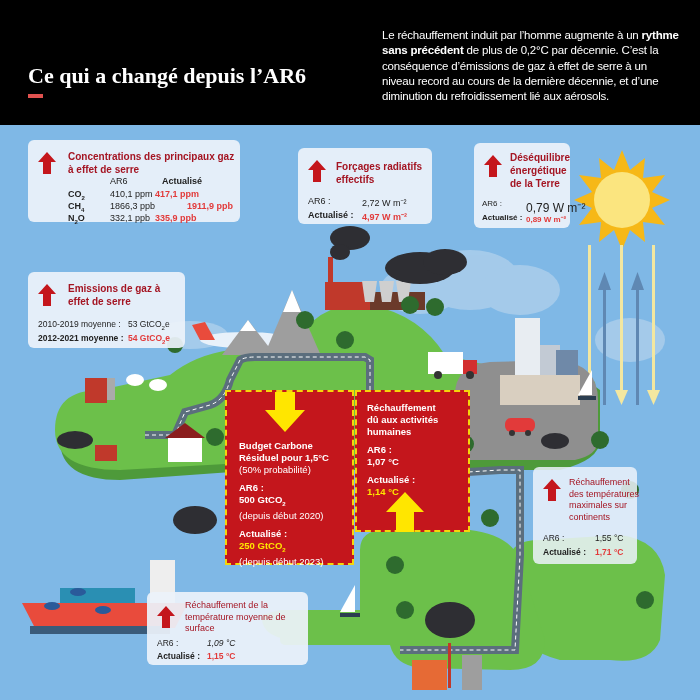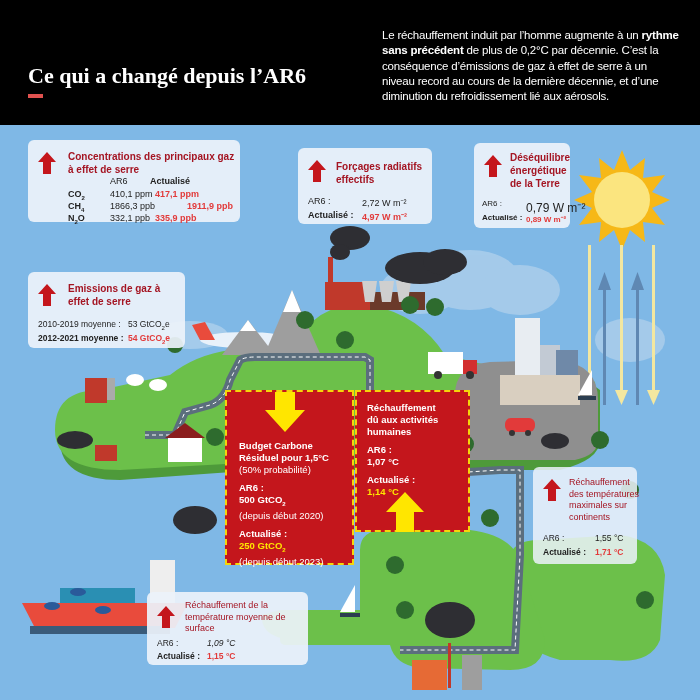--- a/index.html
+++ b/index.html
@@ -192,21 +192,21 @@
     </g>
   </svg>
 </div>
 
 <div class="card" style="left:28px; top:140px; width:212px; height:82px;">
   <svg class="arrow" style="left:10px; top:12px;" viewBox="0 0 18 22">
       <polygon points="9,0 18,10 13,10 13,22 5,22 5,10 0,10" fill="#c4161c"></polygon>
     </svg>
   <div class="ttl" style="left:40px; top:10px; width:170px;">Concentrations des principaux gaz à effet de serre</div>
   <div class="row" style="left:82px; top:36px;">AR6</div>
-  <div class="row bold" style="left:122px; top:36px;text-align:right;">Actualisé</div>
+  <div class="row bold" style="left:134px; top:36px;text-align:right;">Actualisé</div>
 
   <div class="row bold" style="left:40px; top:49px;"><span>CO</span><sub>2</sub><span></span></div>
   <div class="row" style="left:82px; top:49px;">410,1 ppm</div>
   <div class="row upd" style="left:127px; top:49px;">417,1 ppm</div>
 
   <div class="row bold" style="left:40px; top:61px;"><span>CH</span><sub>4</sub><span></span></div>
   <div class="row" style="left:82px; top:61px;">1866,3 ppb</div>
   <div class="row upd" style="left:127px; top:61px;padding-left:32px;">1911,9 ppb</div>
 
   <div class="row bold" style="left:40px; top:73px;"><span>N</span><sub>2</sub><span>O</span></div>

